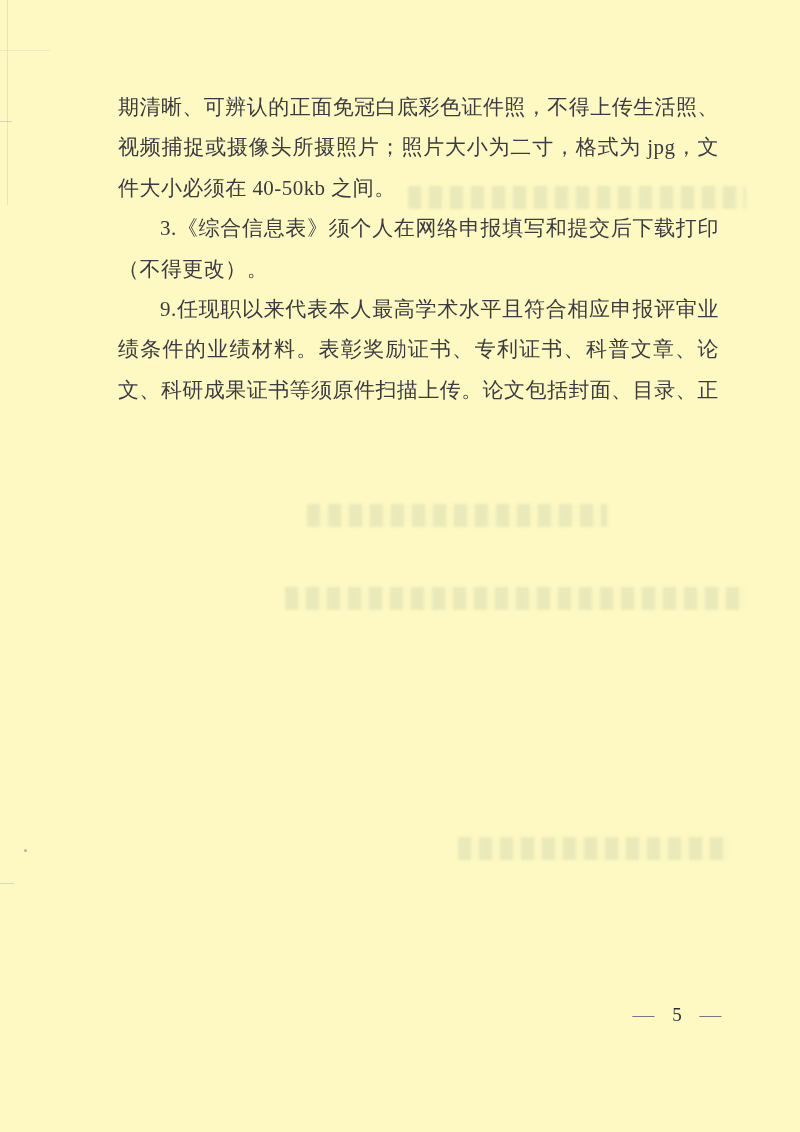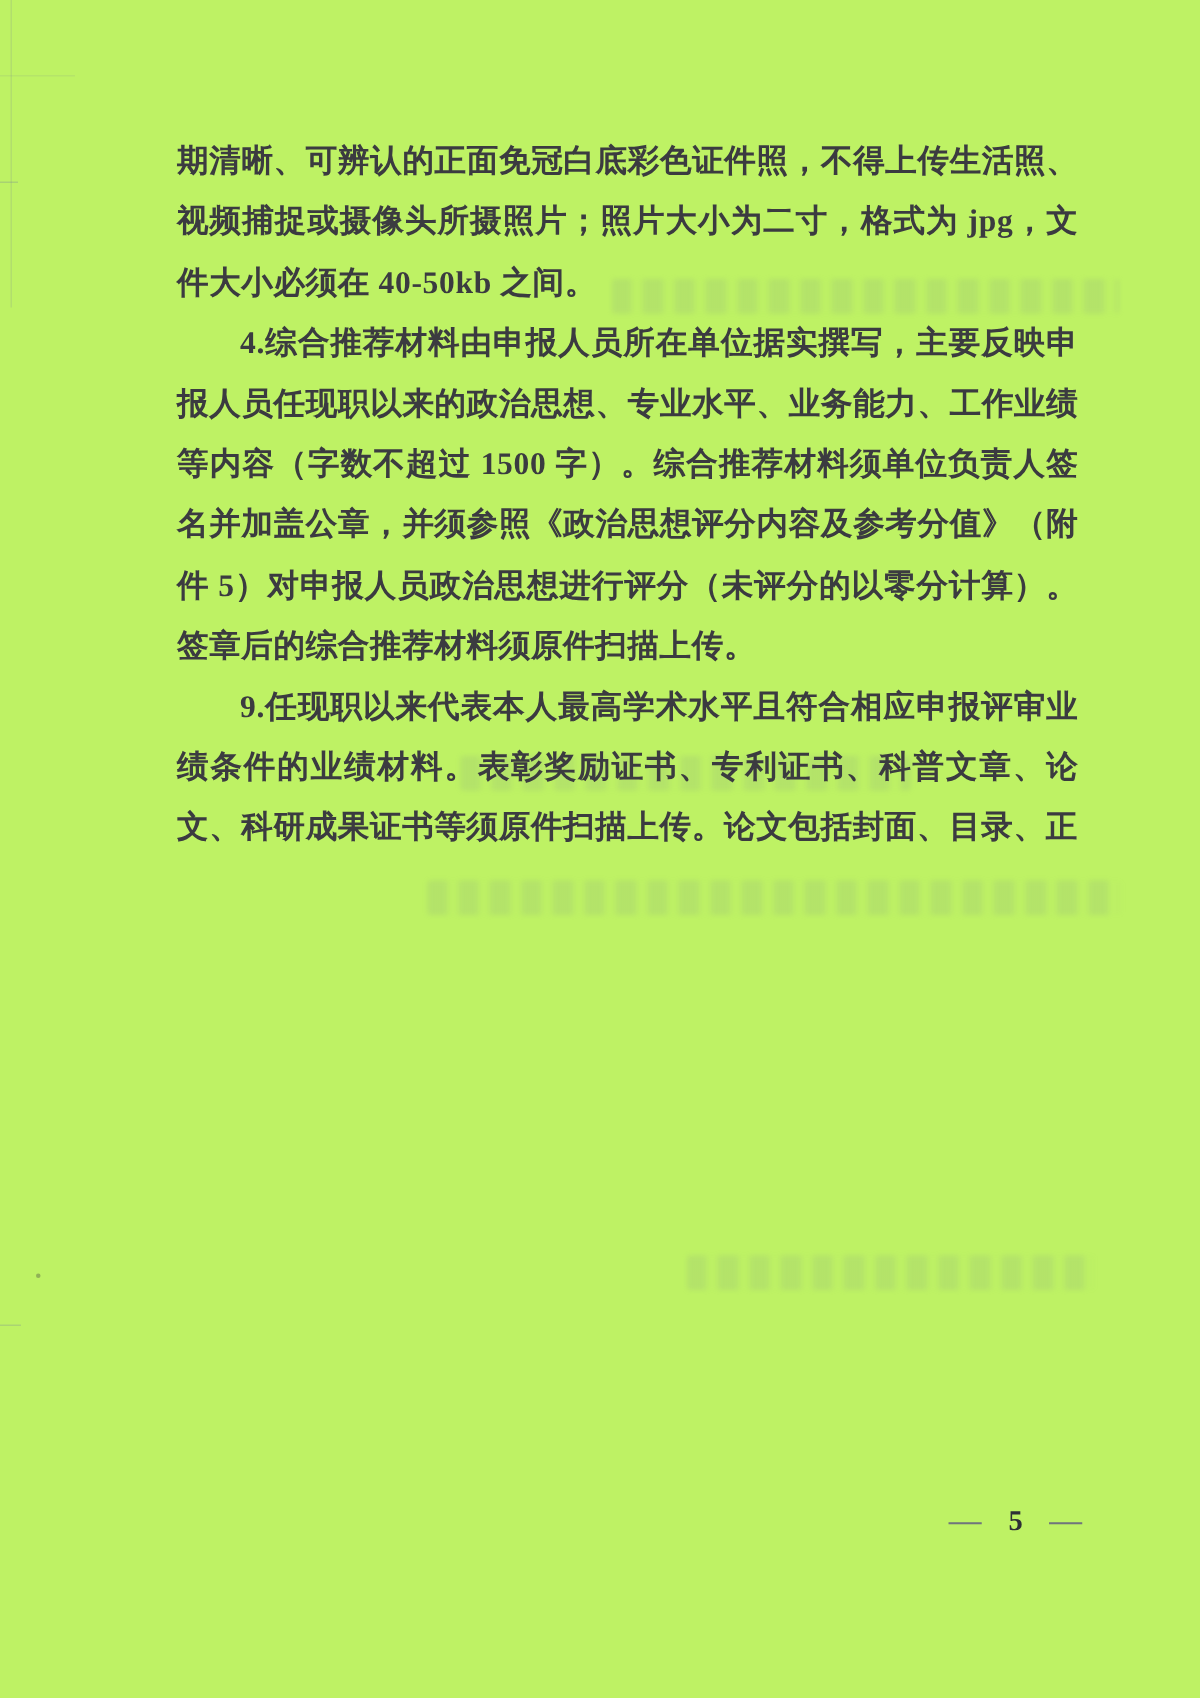--- a/index.html
+++ b/index.html
@@ -5,24 +5,23 @@
   html, body {
     margin: 0;
     padding: 0;
     background: #e9e9e9;
   }
   .sheet {
     position: relative;
     width: 800px;
     height: 1132px;
     margin: 0;
-    background: #bef264;
+    background: #fef9c3;
     overflow: hidden;
     font-family: "Liberation Serif", "DejaVu Serif", serif;
-    font-weight: bold;
   }
 
   
   .body-text {
     position: absolute;
     left: 118px;
     top: 87px;
     width: 601px;
     font-size: 21px;
     line-height: 40.4px;
@@ -134,21 +133,21 @@
   <div class="tick-2"></div>
   <div class="speck"></div>
 
   <div class="ghost ghost-1"></div>
   <div class="ghost ghost-2"></div>
   <div class="ghost ghost-3"></div>
   <div class="ghost ghost-4"></div>
 
   <div class="body-text">
     <p class="para">期清晰、可辨认的正面免冠白底彩色证件照，不得上传生活照、视频捕捉或摄像头所摄照片；照片大小为二寸，格式为 jpg，文件大小必须在 40-50kb 之间。</p>
-    <p class="para indent">4.综合推荐材料由申报人员所在单位据实撰写，主要反映申报人员任现职以来的政治思想、专业水平、业务能力、工作业绩等内容（字数不超过 1500 字）。综合推荐材料须单位负责人签名并加盖公章，并须参照《政治思想评分内容及参考分值》（附件 5）对申报人员政治思想进行评分（未评分的以零分计算）。签章后的综合推荐材料须原件扫描上传。</p>
+    <p class="para indent">3.《综合信息表》须个人在网络申报填写和提交后下载打印（不得更改）。</p>
     <p class="para indent">9.任现职以来代表本人最高学术水平且符合相应申报评审业绩条件的业绩材料。表彰奖励证书、专利证书、科普文章、论文、科研成果证书等须原件扫描上传。论文包括封面、目录、正</p>
   </div>
 
   <div class="footer">
     <span class="dash">—</span>
     <span class="num">5</span>
     <span class="dash">—</span>
   </div>
 
 </div>

